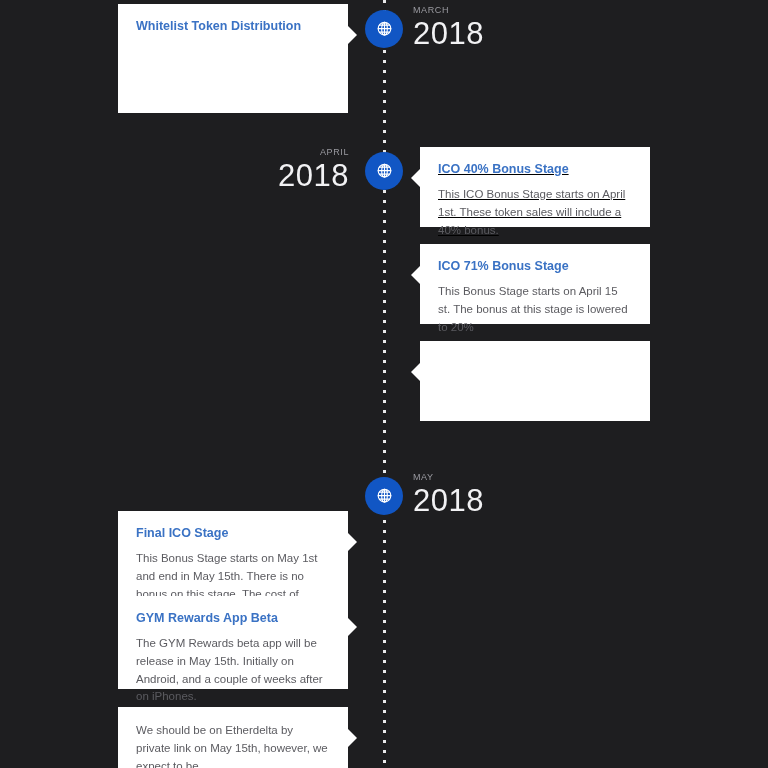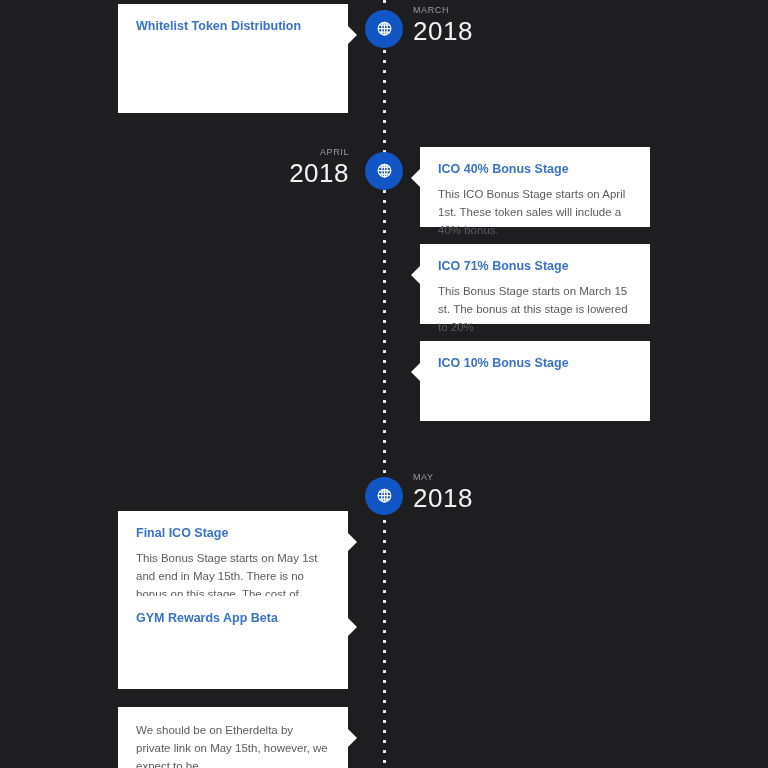--- a/index.html
+++ b/index.html
@@ -62,21 +62,21 @@
   .date.left  { right: 419px; text-align: right; }
   .date-month {
     font-size: 9px;
     letter-spacing: 0.6px;
     color: #9a9aa0;
     text-transform: uppercase;
     margin-bottom: 3px;
     display: block;
   }
   .date-year {
-    font-size: 26px;
+    font-size: 31px;
     color: #f2f2f4;
     font-weight: 300;
     display: block;
     letter-spacing: 0.5px;
   }
 
   
   .card {
     position: absolute;
     background: #ffffff;
@@ -171,41 +171,41 @@
       <div class="date right" style="top: 473px;">
         <span class="date-month">MAY</span>
         <span class="date-year">2018</span>
       </div>
     </div>
   <div id="cards">
       <div class="card left-card" style="top: 4px; left: 118px; width: 230px; height: 109px;">
         <span class="notch"></span>
         <h3 class="card-title">Whitelist Token Distribution</h3>
       </div>
-      <div class="card right-card" style="top: 147px; left: 420px; width: 230px; height: 80px;">
+      <div class="card right-card" style="top: 147px; left: 420px; width: 230px; height: 80px; text-decoration: underline;">
         <span class="notch"></span>
         <h3 class="card-title">ICO 40% Bonus Stage</h3>
         <p class="card-body">This ICO Bonus Stage starts on April 1st. These token sales will include a 40% bonus.</p>
       </div>
       <div class="card right-card" style="top: 244px; left: 420px; width: 230px; height: 80px;">
         <span class="notch"></span>
         <h3 class="card-title">ICO 71% Bonus Stage</h3>
-        <p class="card-body">This Bonus Stage starts on March 15 st. The bonus at this stage is lowered to 20%</p>
+        <p class="card-body">This Bonus Stage starts on April 15 st. The bonus at this stage is lowered to 20%</p>
       </div>
       <div class="card right-card" style="top: 341px; left: 420px; width: 230px; height: 80px;">
         <span class="notch"></span>
-        <h3 class="card-title">ICO 10% Bonus Stage</h3>
       </div>
       <div class="card left-card" style="top: 487px; left: 118px; width: 230px; height: 109px; margin-top: 24px;">
         <span class="notch"></span>
         <h3 class="card-title">Final ICO Stage</h3>
         <p class="card-body">This Bonus Stage starts on May 1st and end in May 15th. There is no bonus on this stage. The cost of GYMs will be at 1 GYM per 0.0001 ETH</p>
       </div>
       <div class="card left-card" style="top: 596px; left: 118px; width: 230px; height: 93px;">
         <span class="notch"></span>
         <h3 class="card-title">GYM Rewards App Beta</h3>
+        <p class="card-body">The GYM Rewards beta app will be release in May 15th. Initially on Android, and a couple of weeks after on iPhones.</p>
       </div>
       <div class="card left-card" style="top: 707px; left: 118px; width: 230px; height: 93px;">
         <span class="notch"></span>
         <p class="card-body">We should be on Etherdelta by private link on May 15th, however, we expect to be</p>
       </div>
     </div>
 </div>
 
 </body></html>

